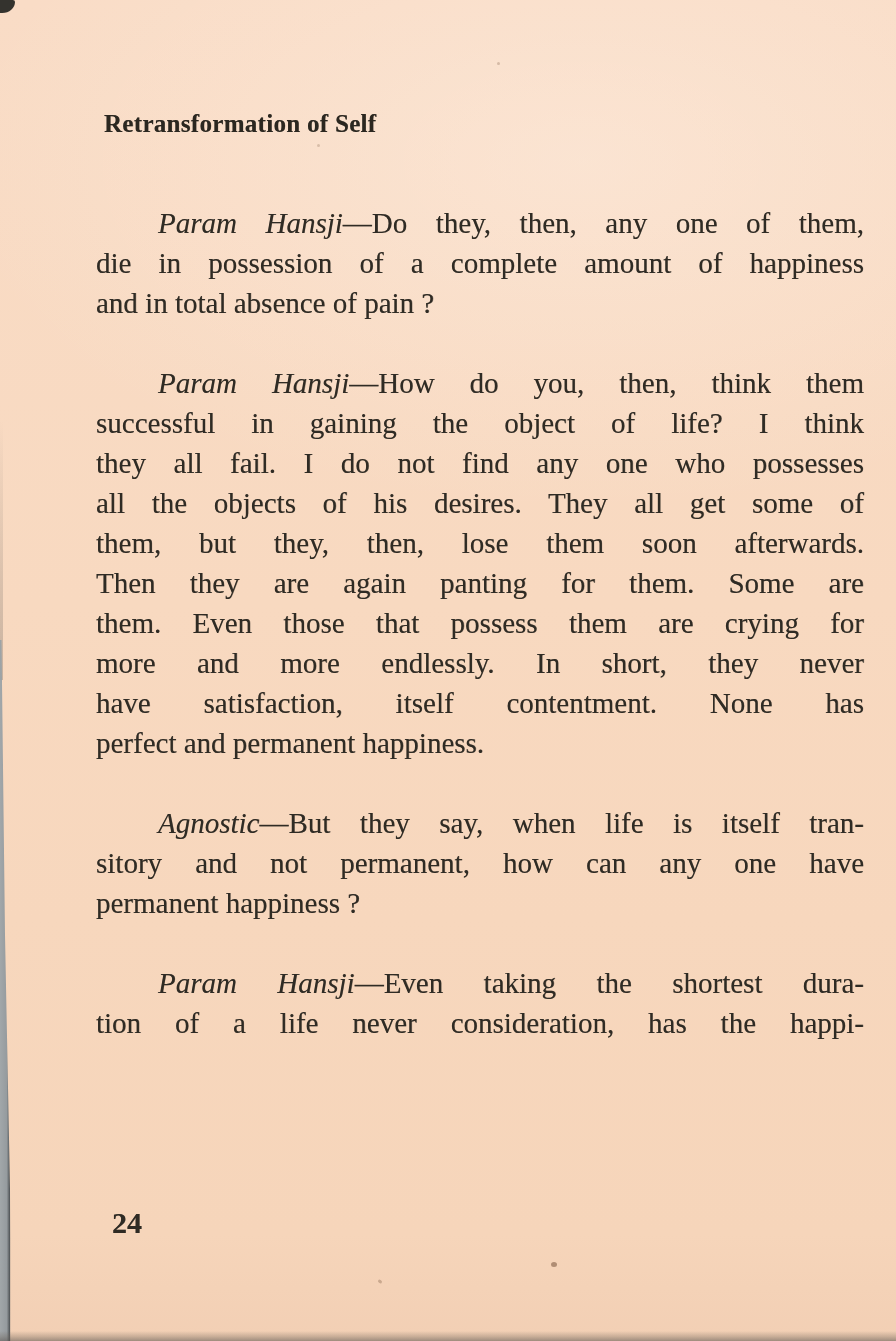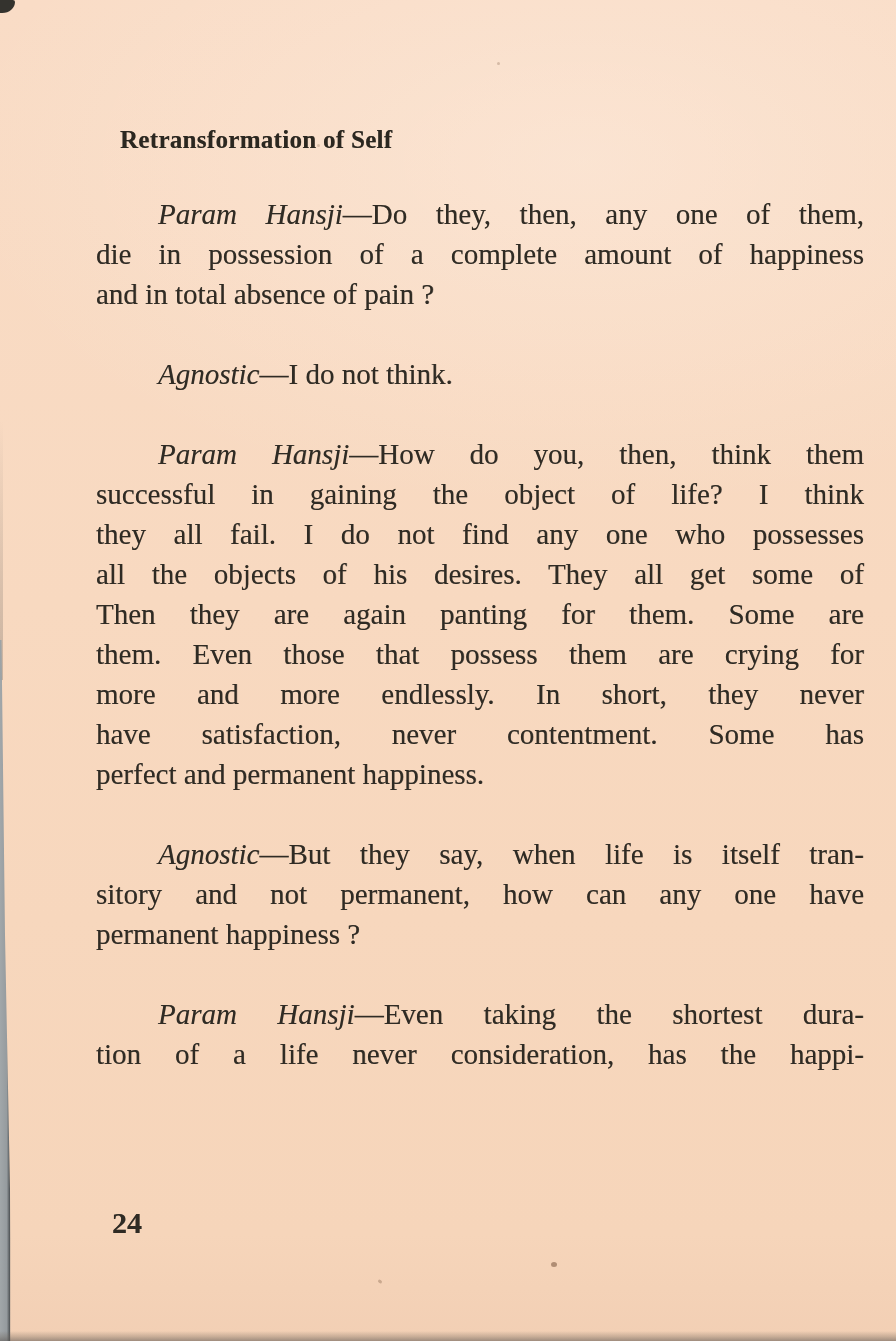--- a/index.html
+++ b/index.html
@@ -41,33 +41,33 @@
   }
   .speck { position: absolute; border-radius: 50%; background: rgba(118, 84, 60, 0.55); }
   .speck.s1 { left: 551px; top: 1262px; width: 6px; height: 5px; }
   .speck.s2 { left: 378px; top: 1280px; width: 4px; height: 3px; transform: rotate(35deg); border-radius: 40%; opacity: .6; }
   .speck.s3 { left: 497px; top: 62px;  width: 3px; height: 3px; opacity: .5; }
   .speck.s4 { left: 317px; top: 144px; width: 3px; height: 3px; opacity: .45; }
 
   
   .running-header {
     position: absolute; left: 104px; top: 110px;
-    margin: 16px;
+    margin: 0;
     font-size: 25px; font-weight: bold;
     letter-spacing: 0.3px;
     color: #2b2720;
     text-shadow: 0.3px 0.3px 0 rgba(43,39,32,0.5);
   }
 
   .text-block {
     position: absolute; left: 96px; top: 186px; width: 768px;
     font-size: 29px; line-height: 40px;
     text-shadow: 0.3px 0.3px 0 rgba(47,43,36,0.45);
   }
-  .para { margin: 8px 0 40px 0; }
+  .para { margin: 17px 0 40px 0; }
   .line { text-align: justify; text-align-last: justify; }
   .line.first { text-indent: 62px; }
   .line.last { text-align-last: left; }
   .speaker { font-style: italic; }
 
   .page-number {
     position: absolute; left: 112px; top: 1206px;
     font-size: 30px;
     text-shadow: 0.3px 0.3px 0 rgba(47,43,36,0.45);
     font-weight: bold;
@@ -89,31 +89,29 @@
 
   <h1 class="running-header">Retransformation of Self</h1>
 
   <div class="text-block" id="text-body">
       <div class="para">
         <div class="line first"><span class="speaker">Param Hansji</span>—Do they, then, any one of them,</div>
         <div class="line">die in possession of a complete amount of happiness</div>
         <div class="line last">and in total absence of pain ?</div>
       </div>
       <div class="para">
-        <div class="line first last"><span class="speaker">Agnostic</span>—I do not think.</div>
-      </div>
-      <div class="para">
         <div class="line first"><span class="speaker">Param Hansji</span>—How do you, then, think them</div>
         <div class="line">successful in gaining the object of life? I think</div>
         <div class="line">they all fail. I do not find any one who possesses</div>
         <div class="line">all the objects of his desires. They all get some of</div>
+        <div class="line">them, but they, then, lose them soon afterwards.</div>
         <div class="line">Then they are again panting for them. Some are</div>
         <div class="line">them. Even those that possess them are crying for</div>
         <div class="line">more and more endlessly. In short, they never</div>
-        <div class="line">have satisfaction, never contentment. Some has</div>
+        <div class="line">have satisfaction, itself contentment. None has</div>
         <div class="line last">perfect and permanent happiness.</div>
       </div>
       <div class="para">
         <div class="line first"><span class="speaker">Agnostic</span>—But they say, when life is itself tran-</div>
         <div class="line">sitory and not permanent, how can any one have</div>
         <div class="line last">permanent happiness ?</div>
       </div>
       <div class="para">
         <div class="line first"><span class="speaker">Param Hansji</span>—Even taking the shortest dura-</div>
         <div class="line">tion of a life never consideration, has the happi-</div>

